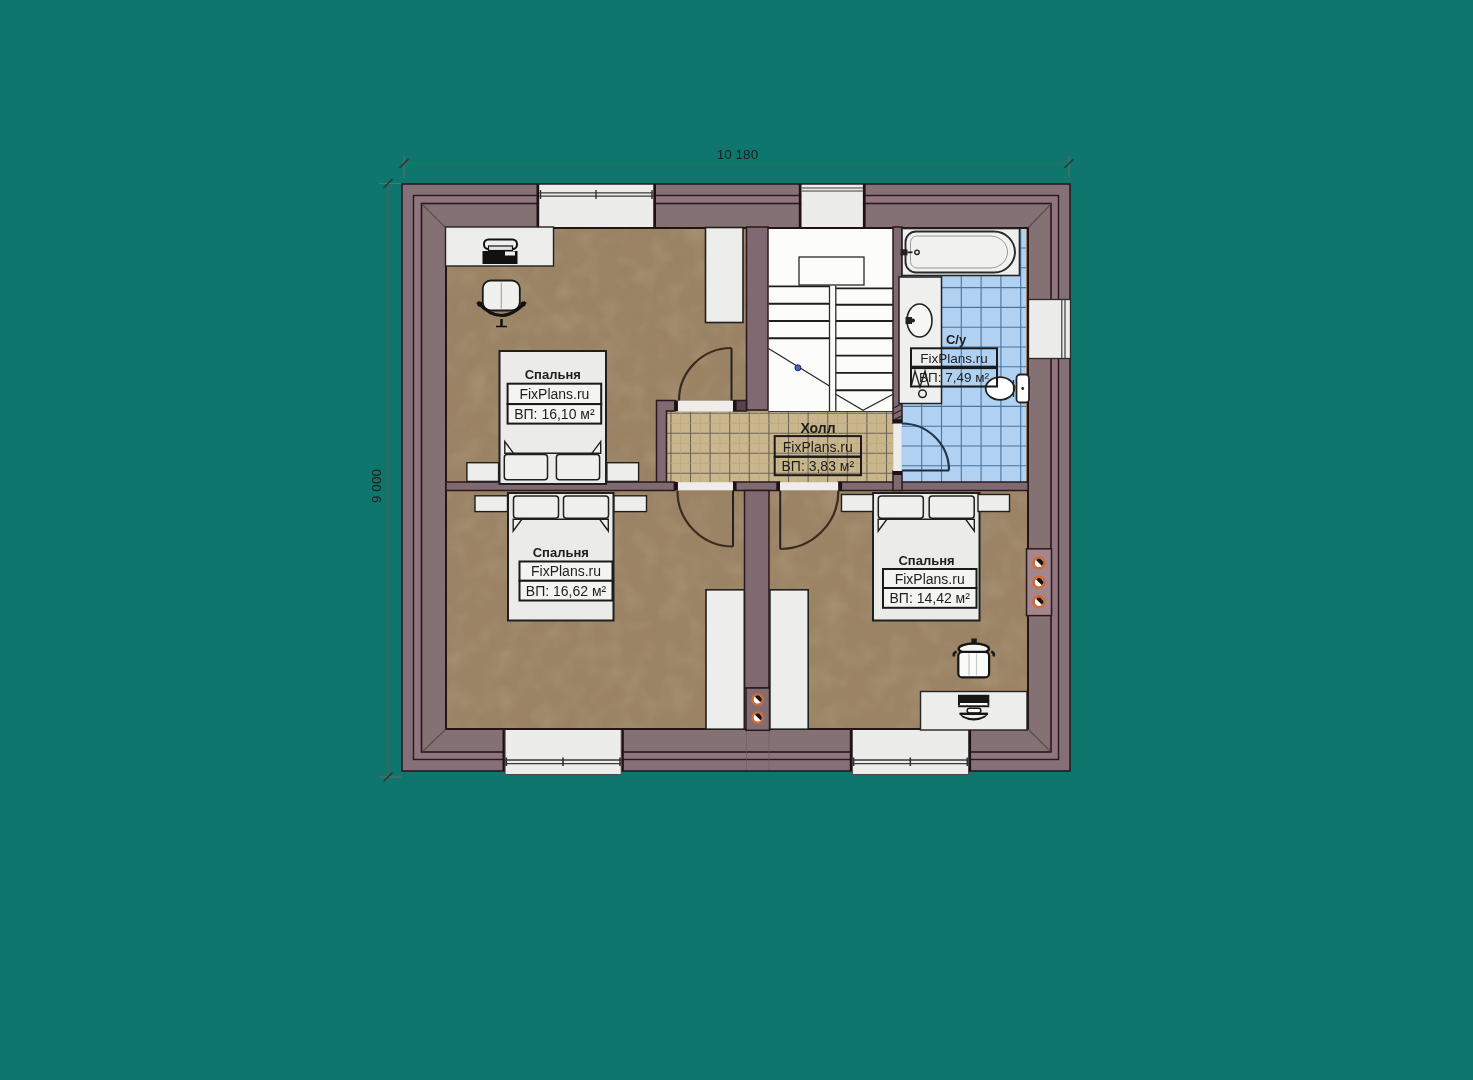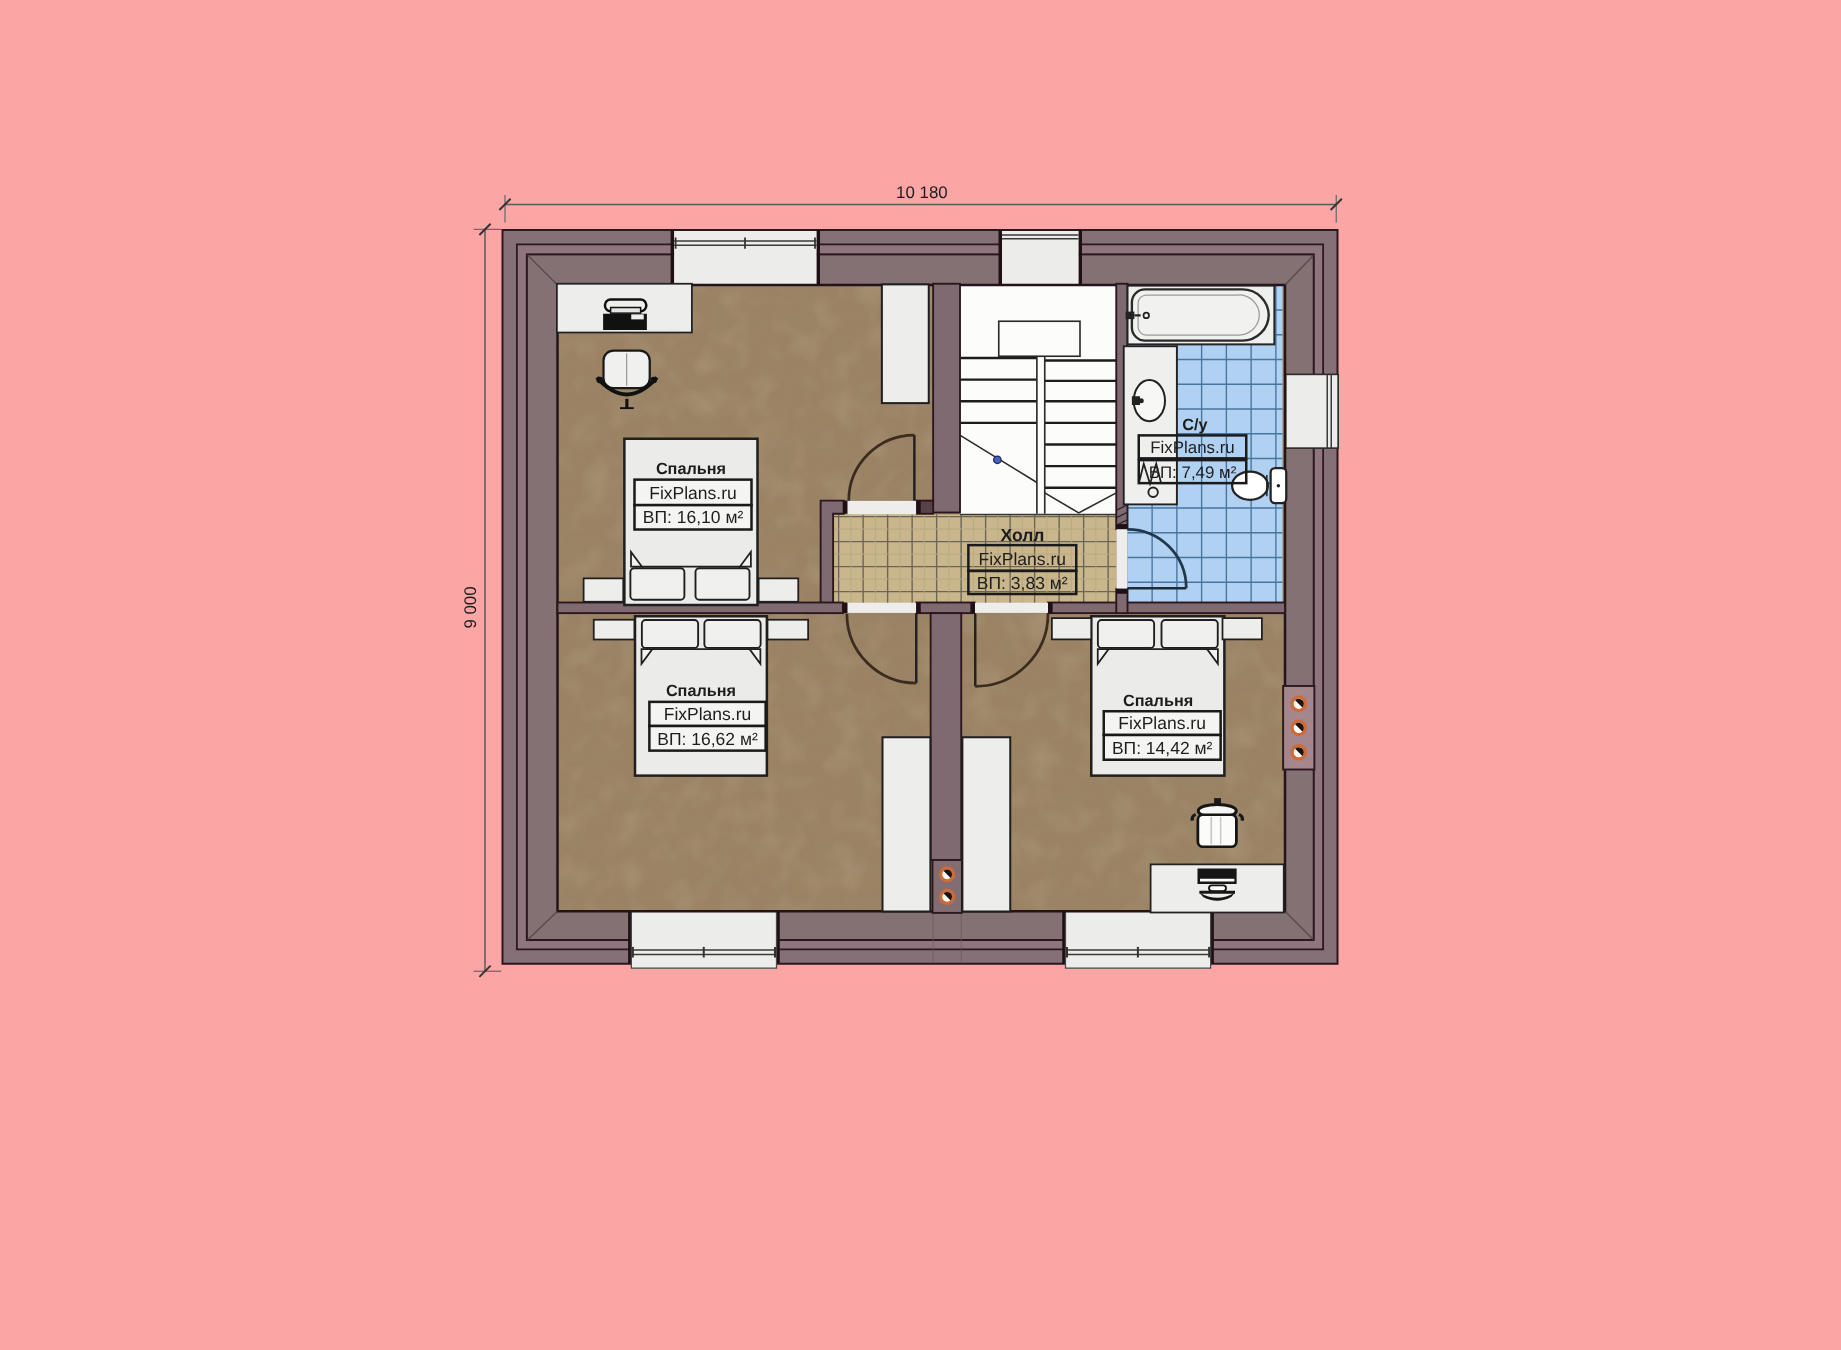--- a/index.html
+++ b/index.html
@@ -1,16 +1,16 @@
 <!DOCTYPE html>
 <html><head>
 <meta charset="utf-8">
 <style>
   html,body{margin:0;padding:0;background:#ffffff;}
-  .wrap{width:1473px;height:1080px;position:relative;background:#fca5a5;overflow:hidden;}
+  .wrap{width:1473px;height:1080px;position:relative;background:#0f766e;overflow:hidden;}
   svg{position:absolute;left:0;top:0;}
   text{font-family:"Liberation Sans", sans-serif;fill:#1d1d1d;}
 </style>
 </head>
 <body>
 <div class="wrap">
 <svg width="1473" height="1080" viewBox="0 0 1473 1080">
 
 <g>
   <line x1="404" y1="163.5" x2="1069" y2="163.5" stroke="#5a5a5a" stroke-width="1.2"></line>

